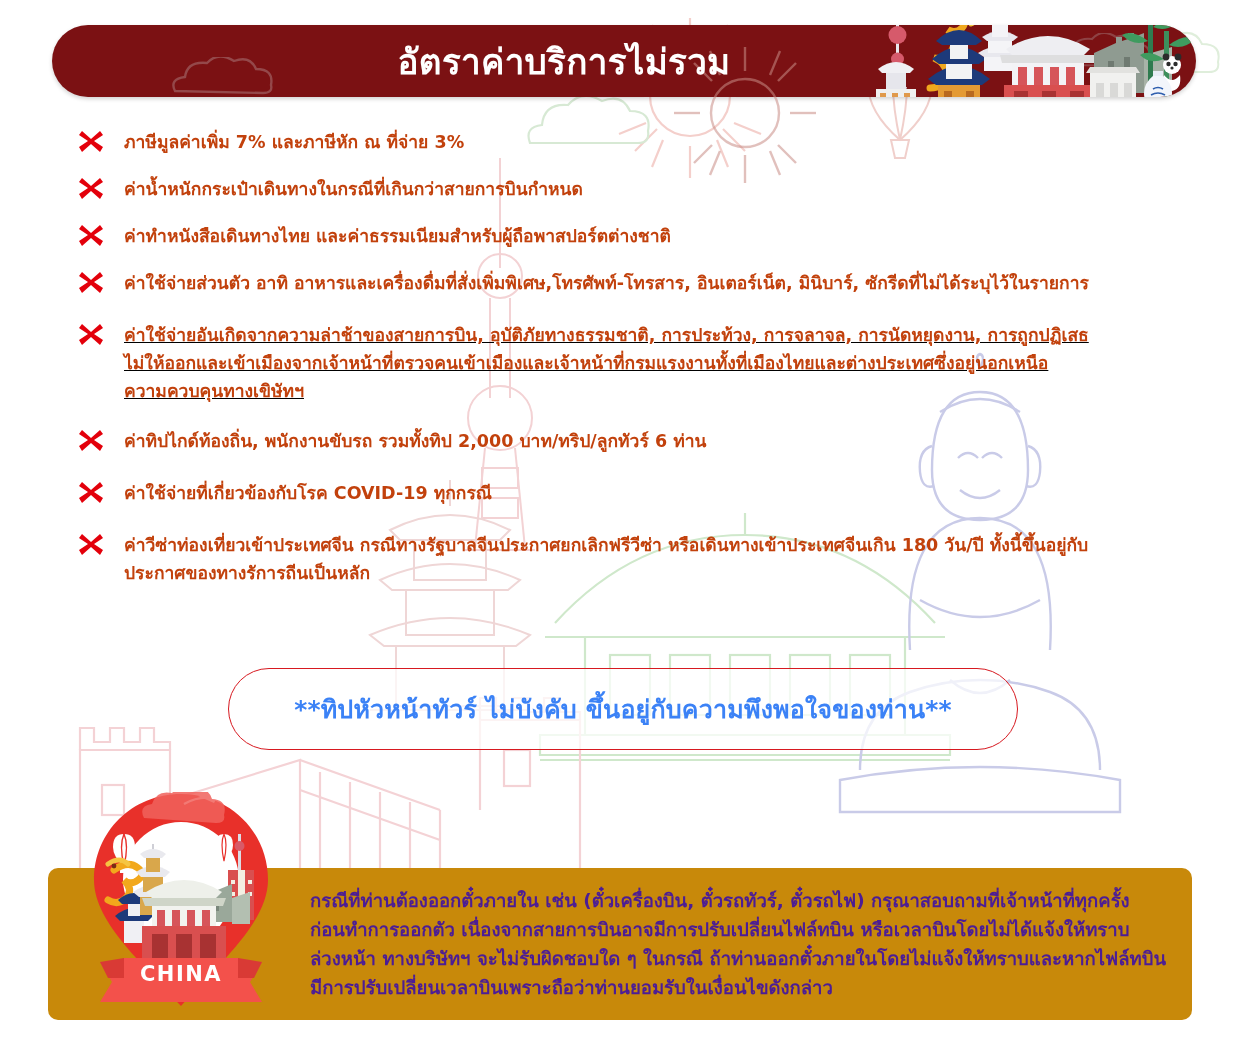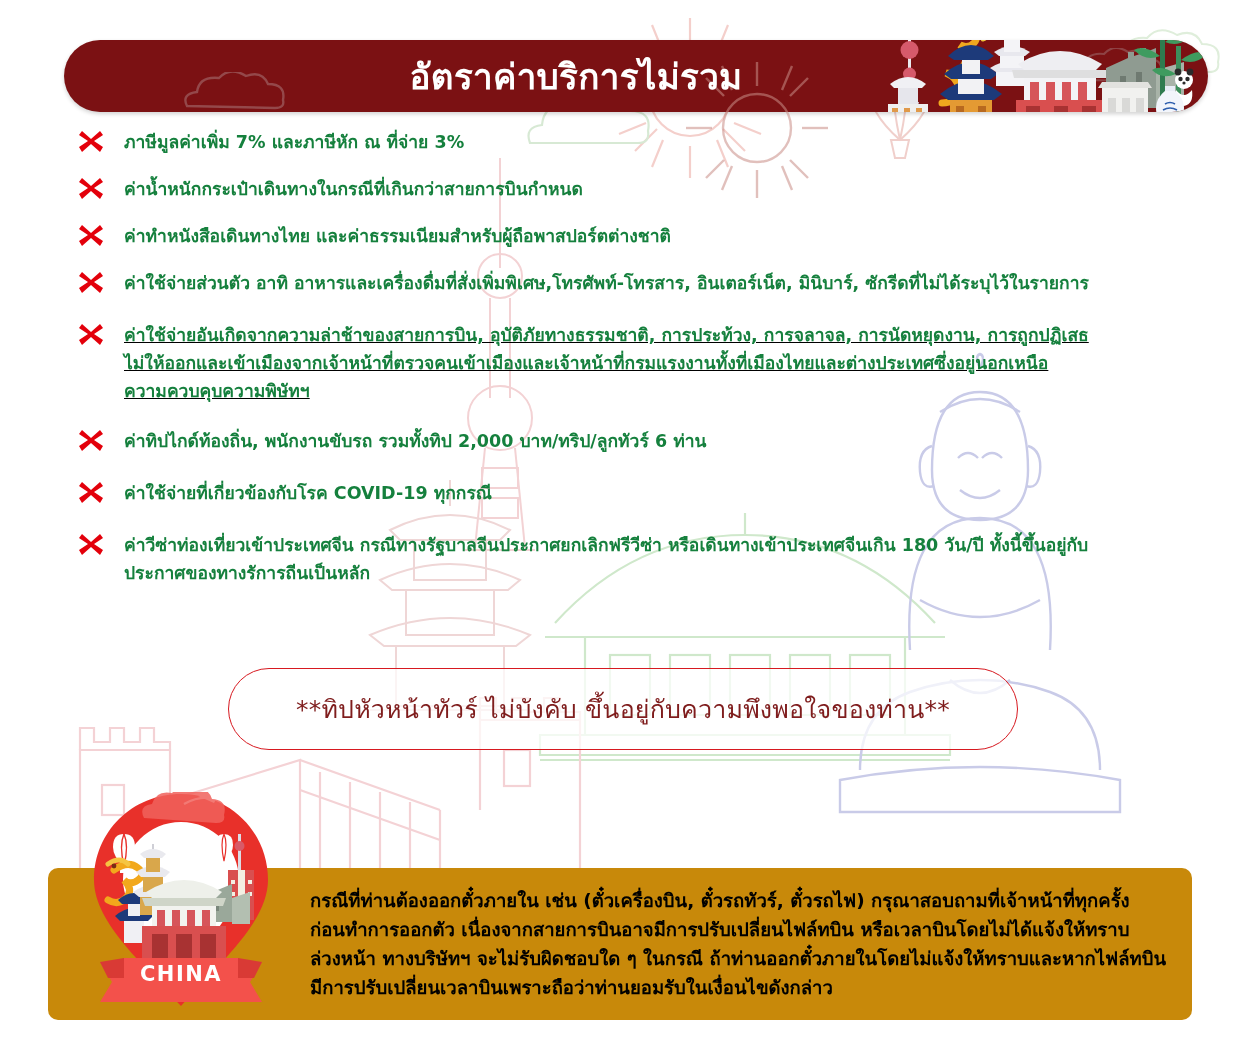--- a/index.html
+++ b/index.html
@@ -21,24 +21,23 @@
   .bg-layer {
     position: absolute; inset: 0;
     z-index: 0;
     pointer-events: none;
   }
   .bg-layer svg { position: absolute; }
 
   
   .header-wrap {
     position: absolute;
-    left: 64px; top: 25px;
+    left: 52px; top: 25px;
     width: 1144px; height: 72px;
     z-index: 5;
-    margin-top: 15px;
   }
   .header-bar {
     position: absolute; inset: 0;
     background: #7b1113;
     border-radius: 36px;
     box-shadow: 0 2px 4px rgba(0,0,0,.18);
     overflow: hidden;
   }
   .header-title {
     position: absolute;
@@ -93,60 +92,60 @@
     color: #e3000b;
     text-align: left;
     padding-left: 6px;
     letter-spacing: -1px;
   }
   .li-x svg { display: block; }
   .li-text {
     flex: 1 1 auto;
     font-size: 17.5px;
     line-height: 28px;
-    color: #15803d;
+    color: #c2410c;
     font-weight: bold;
   }
   .li.tall { margin-bottom: 22px; text-decoration: underline; }
   .li-sp-1 { margin-bottom: 24px; }
 
   
   .tipbox {
     position: absolute;
     left: 228px; top: 668px;
     width: 790px; height: 82px;
     border: 1.6px solid #d71920;
     border-radius: 42px;
     background: rgba(255,255,255,.72);
     display: flex;
     align-items: center;
     justify-content: center;
     z-index: 6;
   }
   .tipbox-text {
-    color: #7f1d1d;
+    color: #3b82f6;
     font-size: 25px;
-    font-weight: normal;
+    font-weight: bold;
     letter-spacing: .2px;
   }
 
   
   .footer {
     position: absolute;
     left: 48px; top: 868px;
     width: 1144px; height: 152px;
     background: #c8890a;
     border-radius: 10px;
     z-index: 6;
   }
   .footer-text {
     position: absolute;
     left: 262px; top: 18px;
     width: 860px;
-    color: #000000;
+    color: #4c1d95;
     font-size: 18.5px;
     line-height: 29px;
     font-weight: 600;
   }
   .footer-text p { margin: 0; white-space: nowrap; }
 
   
   .pin-badge {
     position: absolute;
     left: 88px; top: 792px;
@@ -472,21 +471,21 @@
 
     <div class="li tall">
       <div class="li-x">
         <svg width="26" height="26" viewBox="0 0 26 26">
             <path d="M4 3 L13 11 L22 3 L25 7 L16 13 L25 19 L22 24 L13 16 L4 24 L1 19 L10 13 L1 7 Z" fill="#e3000b"></path>
           </svg>
       </div>
       <div class="li-text">
         <div>ค่าใช้จ่ายอันเกิดจากความล่าช้าของสายการบิน, อุบัติภัยทางธรรมชาติ, การประท้วง, การจลาจล, การนัดหยุดงาน, การถูกปฏิเสธ</div>
         <div>ไม่ให้ออกและเข้าเมืองจากเจ้าหน้าที่ตรวจคนเข้าเมืองและเจ้าหน้าที่กรมแรงงานทั้งที่เมืองไทยและต่างประเทศซึ่งอยู่นอกเหนือ</div>
-        <div>ความควบคุบความพิษัทฯ</div>
+        <div>ความควบคุนทางเขิษัทฯ</div>
       </div>
     </div>
 
     <div class="li li-sp-1">
       <div class="li-x">
         <svg width="26" height="26" viewBox="0 0 26 26">
             <path d="M4 3 L13 11 L22 3 L25 7 L16 13 L25 19 L22 24 L13 16 L4 24 L1 19 L10 13 L1 7 Z" fill="#e3000b"></path>
           </svg>
       </div>
       <div class="li-text">

